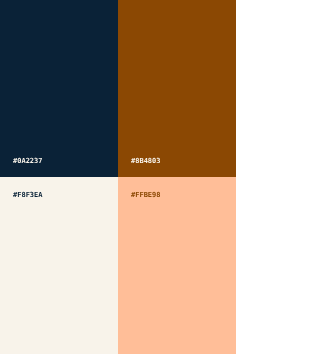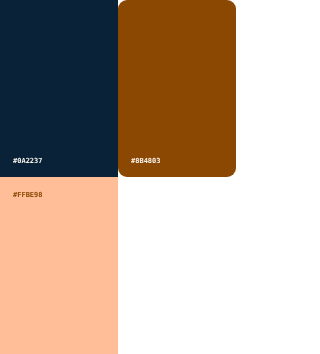--- a/index.html
+++ b/index.html
@@ -41,21 +41,21 @@
     -webkit-font-smoothing: antialiased;
     transform: translateZ(0);
   }
 
   
   .swatch.row-top .swatch-label    { top: 158px; }
   
   .swatch.row-bottom .swatch-label { top: 15px; }
 
   .sw-navy  { background: #0A2237; }
-  .sw-brown { background: #8B4803; border-radius: 9px; }
+  .sw-brown { background: #8B4803; }
   .sw-cream { background: #F8F3EA; }
   .sw-peach { background: #FFBE98; }
 
   .lbl-on-navy  { color: #F8F3EA; }
   .lbl-on-brown { color: #F8F3EA; }
   .lbl-on-cream { color: #0A2237; }
   .lbl-on-peach { color: #8B4803; }
 </style>
 </head>
 <body>
@@ -63,18 +63,21 @@
 <div class="palette-grid">
 
   <div class="swatch row-top sw-navy">
     <span class="swatch-label lbl-on-navy">#0A2237</span>
   </div>
 
   <div class="swatch row-top sw-brown">
     <span class="swatch-label lbl-on-brown">#8B4803</span>
   </div>
 
+  <div class="swatch row-bottom sw-cream">
+    <span class="swatch-label lbl-on-cream">#F8F3EA</span>
+  </div>
 
   <div class="swatch row-bottom sw-peach">
     <span class="swatch-label lbl-on-peach">#FFBE98</span>
   </div>
 
 </div>
 
 </body></html>

